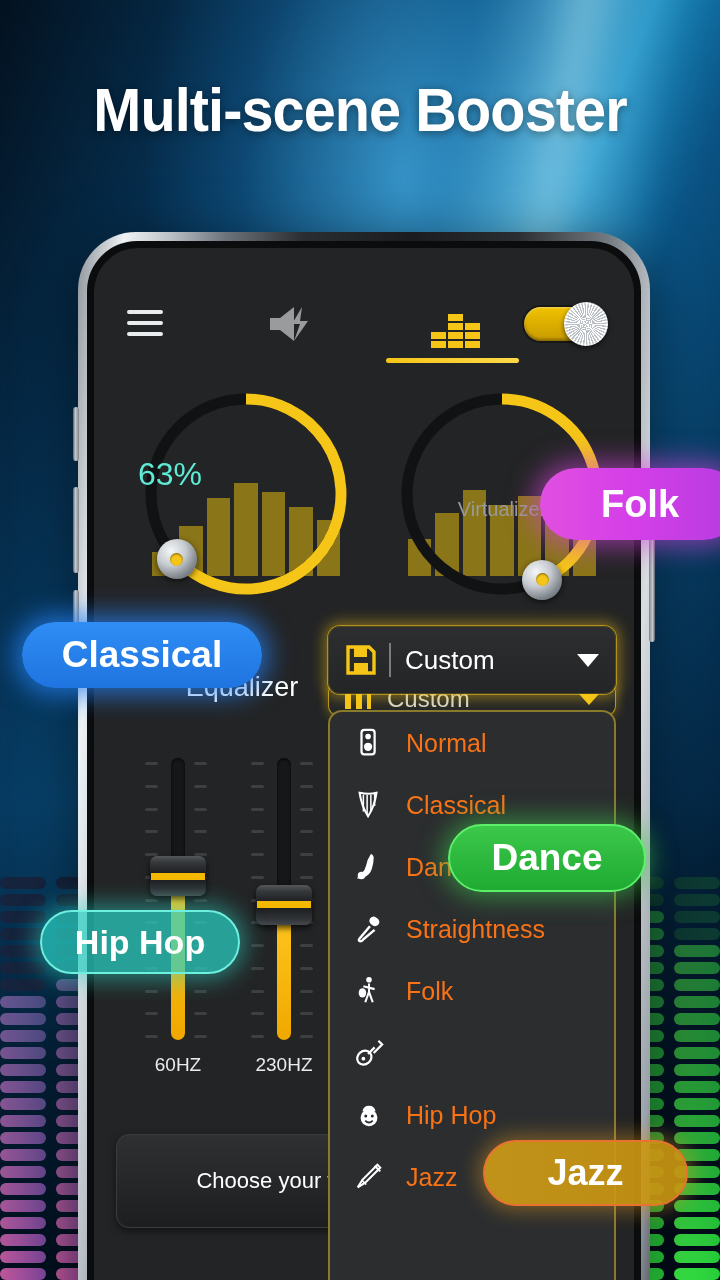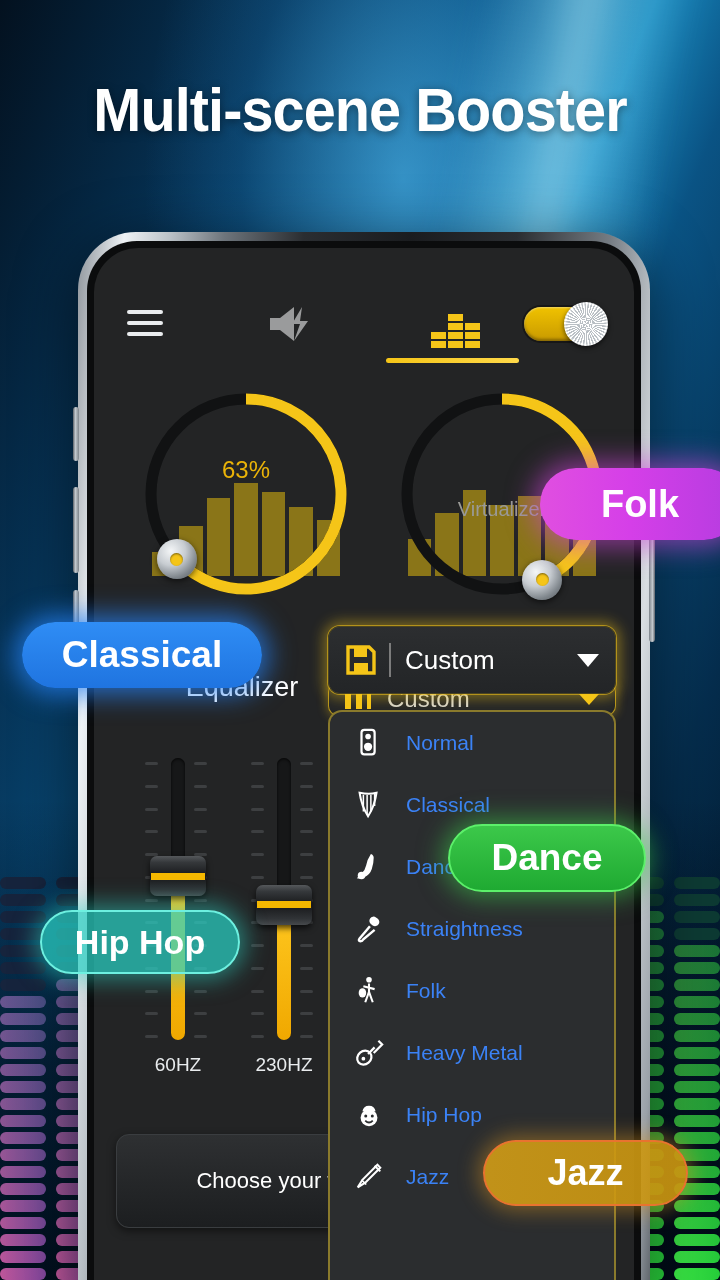--- a/index.html
+++ b/index.html
@@ -112,22 +112,22 @@
   .dial-bars { position:absolute; left:14px; right:14px; bottom:26px; height:108px;
     display:flex; align-items:flex-end; gap:4px; overflow:hidden; }
   .dial-bar { flex:1; background:#8a7518; }
   .dial-knob { position:absolute; width:40px; height:40px; border-radius:50%;
     background:radial-gradient(circle at 35% 30%, #f4f6f7 0%, #c7ccd1 38%, #7f868c 70%, #4d5257 100%);
     box-shadow:0 2px 6px rgba(0,0,0,0.6);
     display:flex; align-items:center; justify-content:center;
   }
   .dial-knob::after { content:""; width:13px; height:13px; border-radius:50%;
     background:#f5c518; box-shadow:inset 0 1px 2px rgba(0,0,0,0.5); }
-  .dial-pct { position:absolute; width:100%; top:70px; text-align:center;
-    color:#eab308; font-size:24px; font-weight:normal; }
+  .dial-pct { position:absolute; width:100%; top:70px; 
+    color:#5eead4; font-size:32px; font-weight:normal; }
   .dial-label { position:absolute; width:100%; top:112px; text-align:center;
     color:#9a9a96; font-size:20px; }
 
   
   #eq-title { position:absolute; left:0; top:424px; width:296px; text-align:center;
     color:#ffffff; font-size:27px; }
 
   #eq-panel { position:absolute; left:22px; top:500px; width:276px; height:360px; }
   .slider { position:absolute; width:96px; height:310px; top:10px; }
   #slider-0 { left:14px; }
@@ -194,21 +194,21 @@
     border-radius:14px 14px 0 0;
     background:#2b2d2f;
     border:2px solid #8a7a2c;
     border-bottom:none;
     overflow:hidden;
   }
   .preset-item { height:62px; display:flex; align-items:center; padding:0 22px; }
   .preset-ic { width:34px; height:34px; flex:0 0 34px; margin-right:20px;
     display:flex; align-items:center; justify-content:center; }
   .preset-ic svg { width:30px; height:30px; fill:#ffffff; }
-  .preset-tx { color:#3b82f6; font-size:21px; }
+  .preset-tx { color:#f97316; font-size:25px; }
 
   
   .pill { position:absolute; display:flex; align-items:center; justify-content:center;
     color:#ffffff; font-weight:bold; white-space:nowrap; z-index:60; }
 
   #pill-classical { left:22px; top:622px; width:240px; height:66px; border-radius:33px;
     font-size:37px;
     background:linear-gradient(180deg,#2f8df5,#1f74e0);
     box-shadow:0 0 26px 7px rgba(38,130,245,0.75);
   }
@@ -590,21 +590,20 @@
       </div>
       <div class="preset-item">
         <span class="preset-ic">
           <svg viewBox="0 0 32 32">
             <path d="M26 3 l4 4 -9 9" stroke="#fff" stroke-width="2.4" fill="none"></path>
             <ellipse cx="11" cy="21" rx="8" ry="7" transform="rotate(-40 11 21)" fill="none" stroke="#fff" stroke-width="2.4"></ellipse>
             <path d="M15 17 l7 -7" stroke="#fff" stroke-width="2.4"></path>
             <circle cx="10" cy="22" r="2" fill="#fff"></circle>
           </svg>
         </span>
-        <span class="preset-tx">Heavy Metal</span>
       </div>
       <div class="preset-item">
         <span class="preset-ic">
           <svg viewBox="0 0 32 32">
             <path d="M4 12 h24 M9 12 q1 -6 7 -6 q6 0 7 6" fill="#fff"></path>
             <circle cx="16" cy="19" r="9" fill="#fff"></circle>
             <circle cx="12.5" cy="17" r="1.6" fill="#2b2d2f"></circle>
             <circle cx="19.5" cy="17" r="1.6" fill="#2b2d2f"></circle>
             <path d="M12 22 q4 4 8 0" stroke="#2b2d2f" stroke-width="1.8" fill="none"></path>
           </svg>

